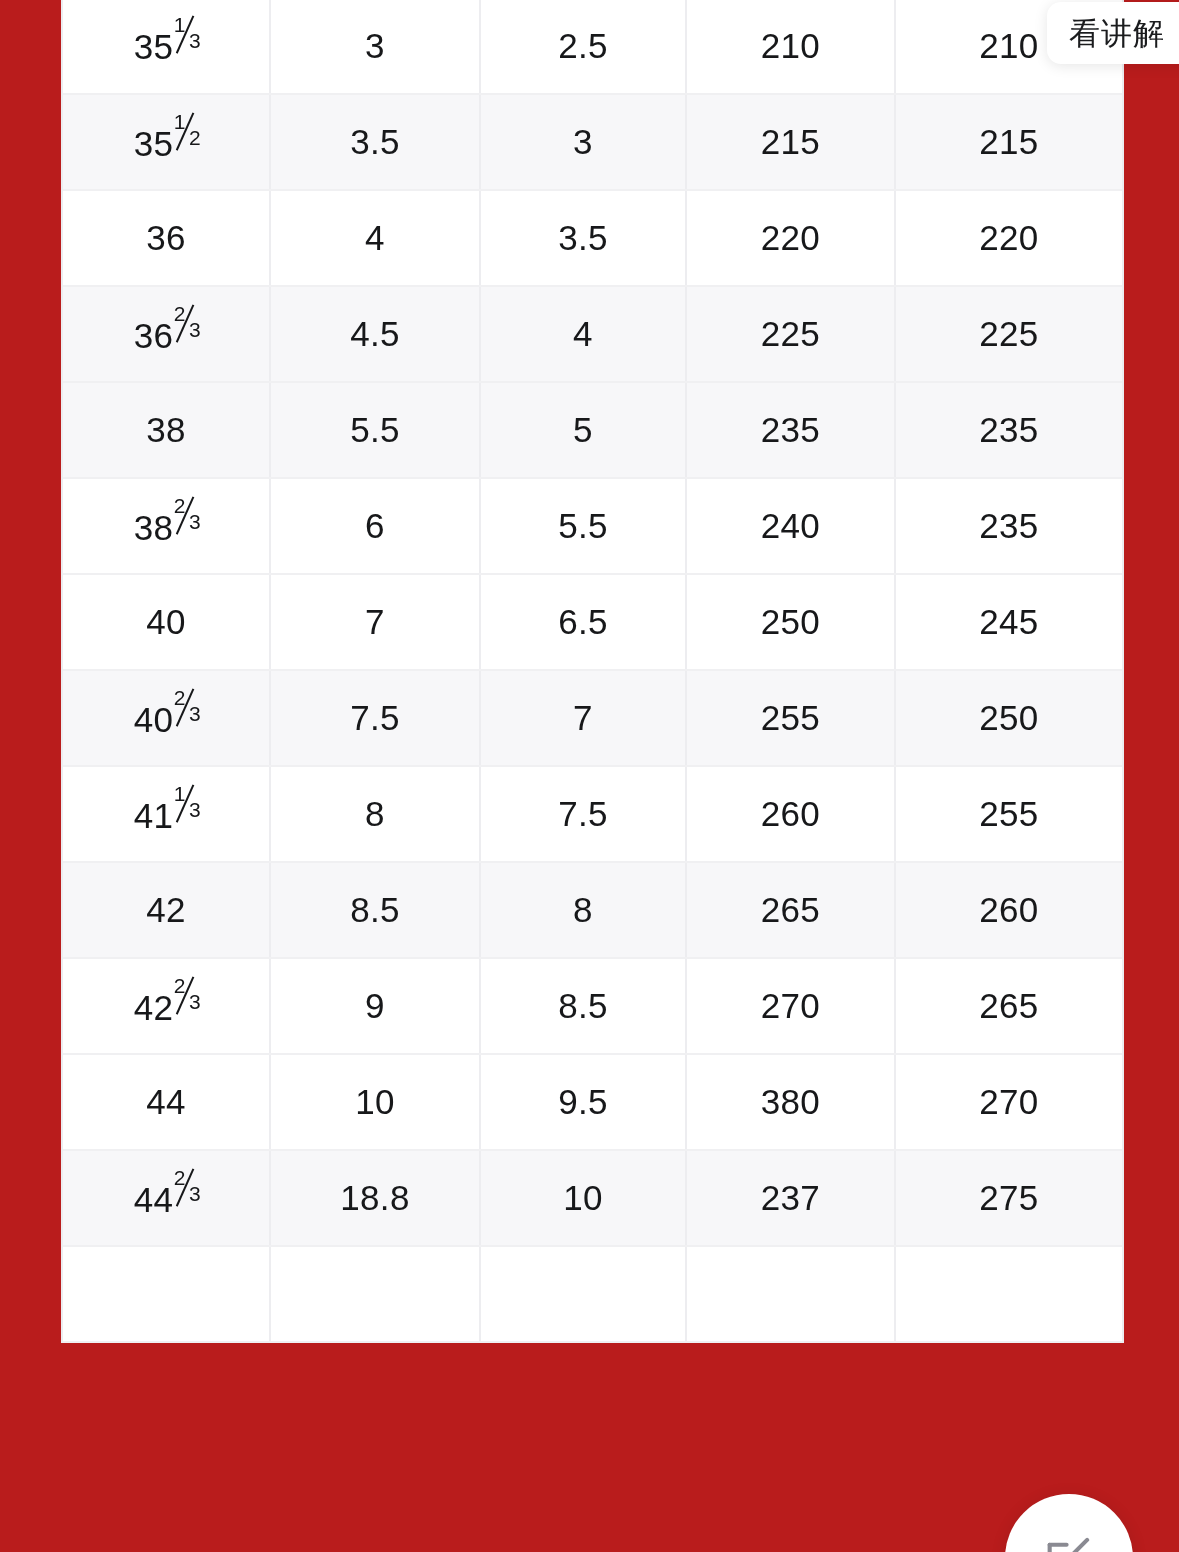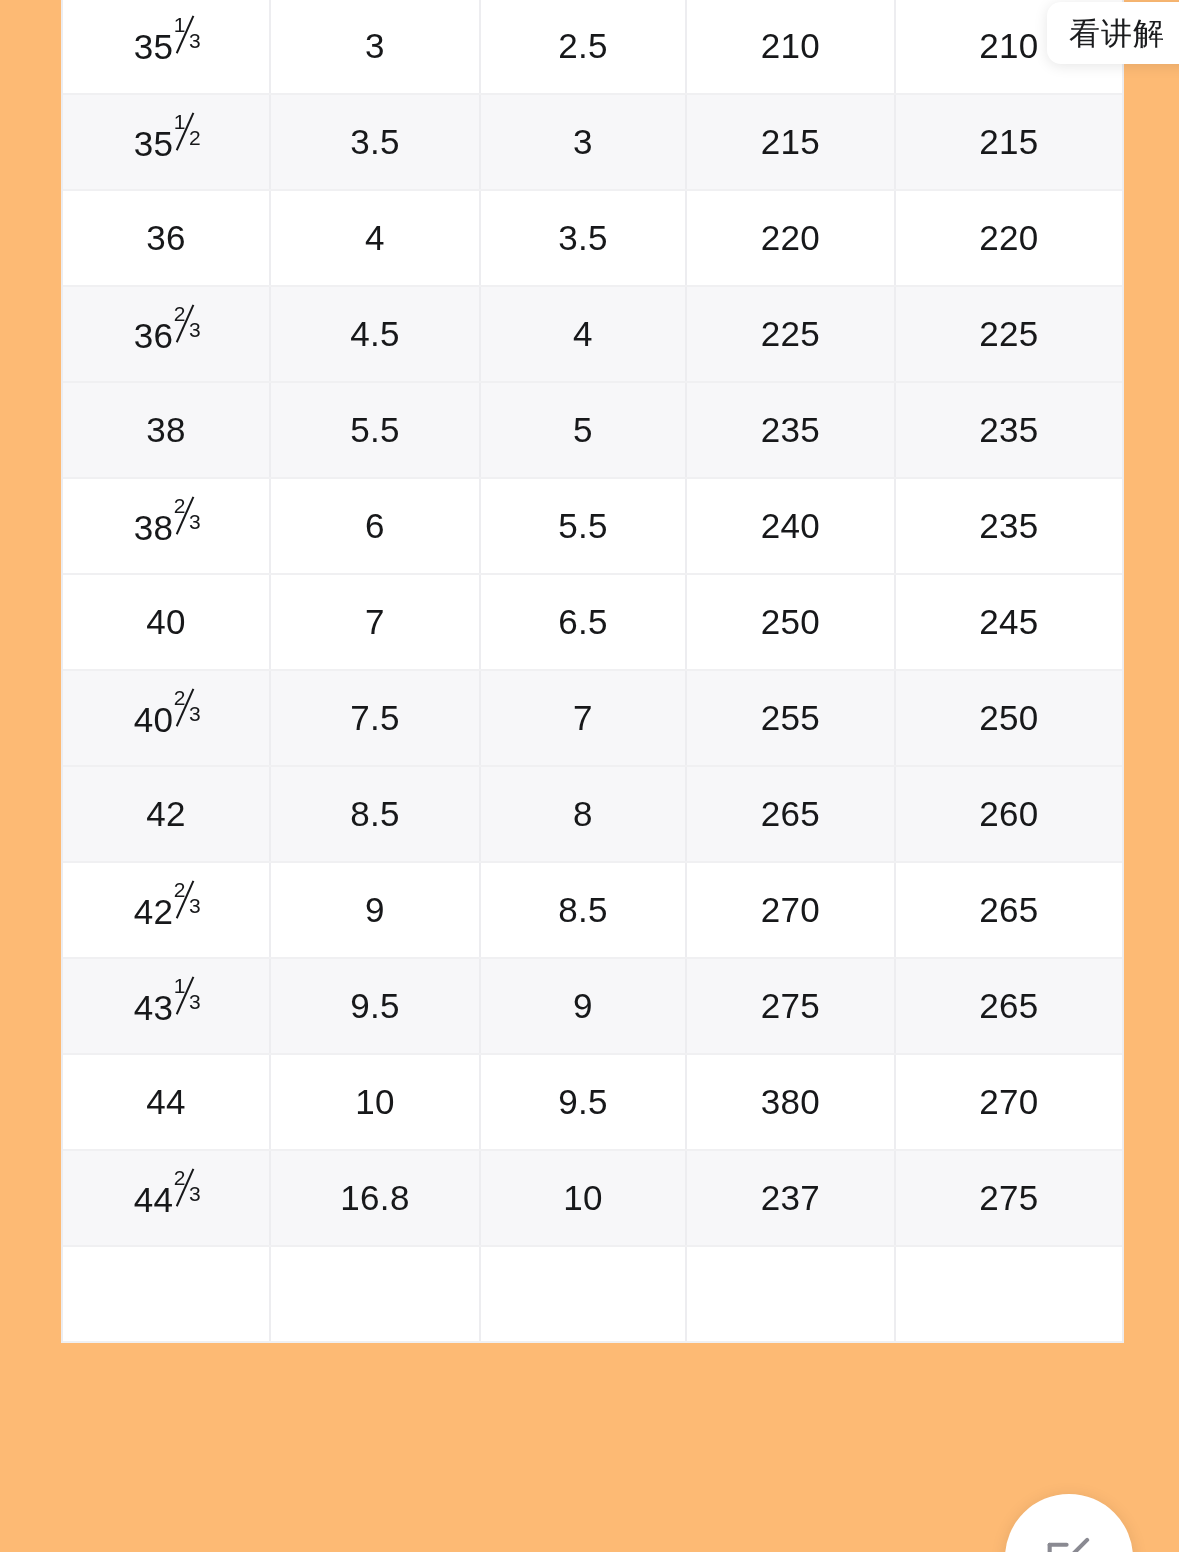--- a/index.html
+++ b/index.html
@@ -12,21 +12,21 @@
     background: #ffffff;
     font-family: "Liberation Sans", "DejaVu Sans", sans-serif;
     overflow: hidden;
     position: relative;
   }
 
   
   #page {
     position: absolute;
     inset: 0;
-    background: #fdba74;
+    background: #b91c1c;
     overflow: hidden;
   }
 
   
   #size-table-wrap {
     position: absolute;
     left: 61px;
     top: -2px;
     width: 1063px;
     border-left: 2px solid #ededf0;
@@ -205,51 +205,51 @@
             <td><span>250</span></td>
             <td><span>245</span></td>
           </tr>
           <tr class="alt">
             <td><span>40</span><span class="frac"><span class="num">2</span><span class="bar"></span><span class="den">3</span></span></td>
             <td><span>7.5</span></td>
             <td><span>7</span></td>
             <td><span>255</span></td>
             <td><span>250</span></td>
           </tr>
+          <tr class="plain">
+            <td><span>41</span><span class="frac"><span class="num">1</span><span class="bar"></span><span class="den">3</span></span></td>
+            <td><span>8</span></td>
+            <td><span>7.5</span></td>
+            <td><span>260</span></td>
+            <td><span>255</span></td>
+          </tr>
           <tr class="alt">
             <td><span>42</span></td>
             <td><span>8.5</span></td>
             <td><span>8</span></td>
             <td><span>265</span></td>
             <td><span>260</span></td>
           </tr>
           <tr class="plain">
             <td><span>42</span><span class="frac"><span class="num">2</span><span class="bar"></span><span class="den">3</span></span></td>
             <td><span>9</span></td>
             <td><span>8.5</span></td>
             <td><span>270</span></td>
             <td><span>265</span></td>
           </tr>
-          <tr class="alt">
-            <td><span>43</span><span class="frac"><span class="num">1</span><span class="bar"></span><span class="den">3</span></span></td>
-            <td><span>9.5</span></td>
-            <td><span>9</span></td>
-            <td><span>275</span></td>
-            <td><span>265</span></td>
-          </tr>
           <tr class="plain">
             <td><span>44</span></td>
             <td><span>10</span></td>
             <td><span>9.5</span></td>
             <td><span>380</span></td>
             <td><span>270</span></td>
           </tr>
           <tr class="alt">
             <td><span>44</span><span class="frac"><span class="num">2</span><span class="bar"></span><span class="den">3</span></span></td>
-            <td><span>16.8</span></td>
+            <td><span>18.8</span></td>
             <td><span>10</span></td>
             <td><span>237</span></td>
             <td><span>275</span></td>
           </tr>
           <tr class="plain">
             <td></td>
             <td><span></span></td>
             <td><span></span></td>
             <td><span></span></td>
             <td><span></span></td>

